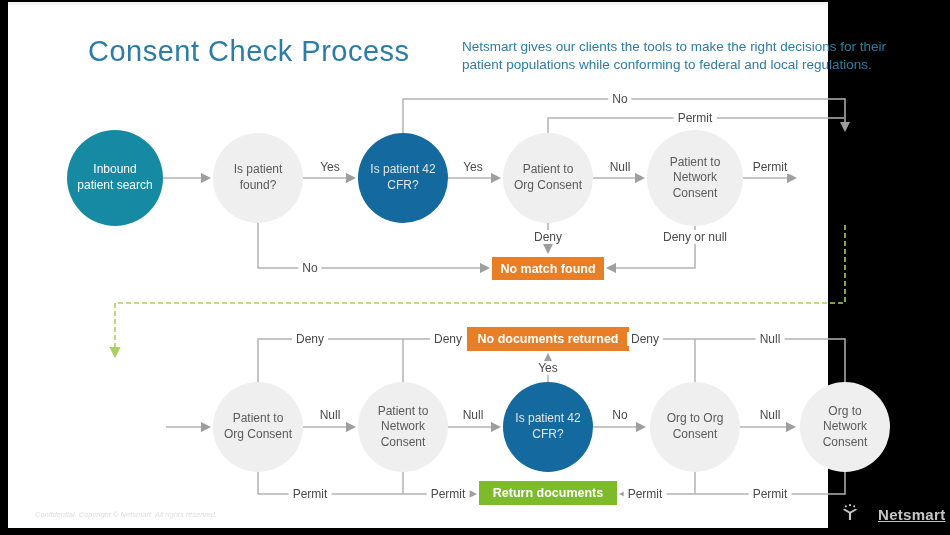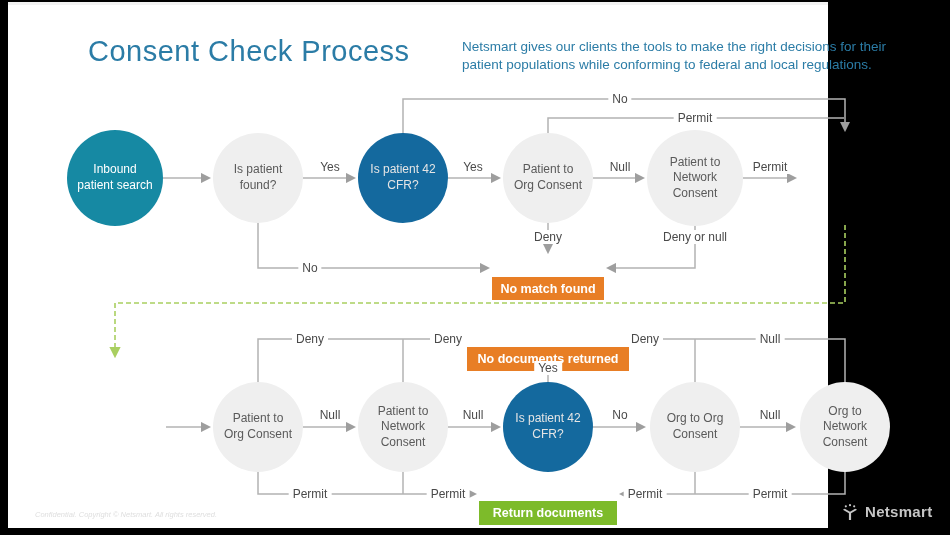--- a/index.html
+++ b/index.html
@@ -16,29 +16,29 @@
   svg.wires { position:absolute; left:0; top:0; width:950px; height:535px; }
 
   .node { position:absolute; border-radius:50%; display:flex; align-items:center; justify-content:center;
           text-align:center; font-size:12px; line-height:1.3; color:#5a5a5a; padding:10px; }
   .node.teal  { background:#1689a3; color:#ffffff; }
   .node.blue  { background:#14699e; color:#e5e5e5; }
   .node.green { background:#7dbb2a; color:#ffffff; }
   .node.gray  { background:#efefef; color:#5a5a5a; }
 
   .rbox { position:absolute; display:flex; align-items:center; justify-content:center; text-align:center;
-          font-size:12.5px; font-weight:600; color:#ffffff;margin-top:20px; }
+          font-size:12.5px; font-weight:600; color:#ffffff; }
   .rbox.orange { background:#e87e25; }
   .rbox.green  { background:#7dbb2a; }
 
   .elabel { position:absolute; transform:translate(-50%,-50%); background:#ffffff; padding:0 4px;
             font-size:12px; color:#4a4a4a; white-space:nowrap; }
 
   #footer { left:27px; top:508px; font-size:7.5px; color:#dedede; font-style:italic; }
-  #logo { left:832px; top:501px; display:flex; align-items:flex-start; gap:5px; color:#c6c6c6; }
+  #logo { left:832px; top:501px; display:flex; align-items:flex-end; gap:18px; color:#c6c6c6;text-decoration:underline; }
   #logo .brand { font-size:15px; font-weight:bold; letter-spacing:0.3px; }
 </style>
 </head>
 <body>
 
 <div id="frame">
   <div id="slide">
 
     <svg class="wires" viewBox="0 0 950 535" style="left:-8px; top:-2px;">
       <defs>

